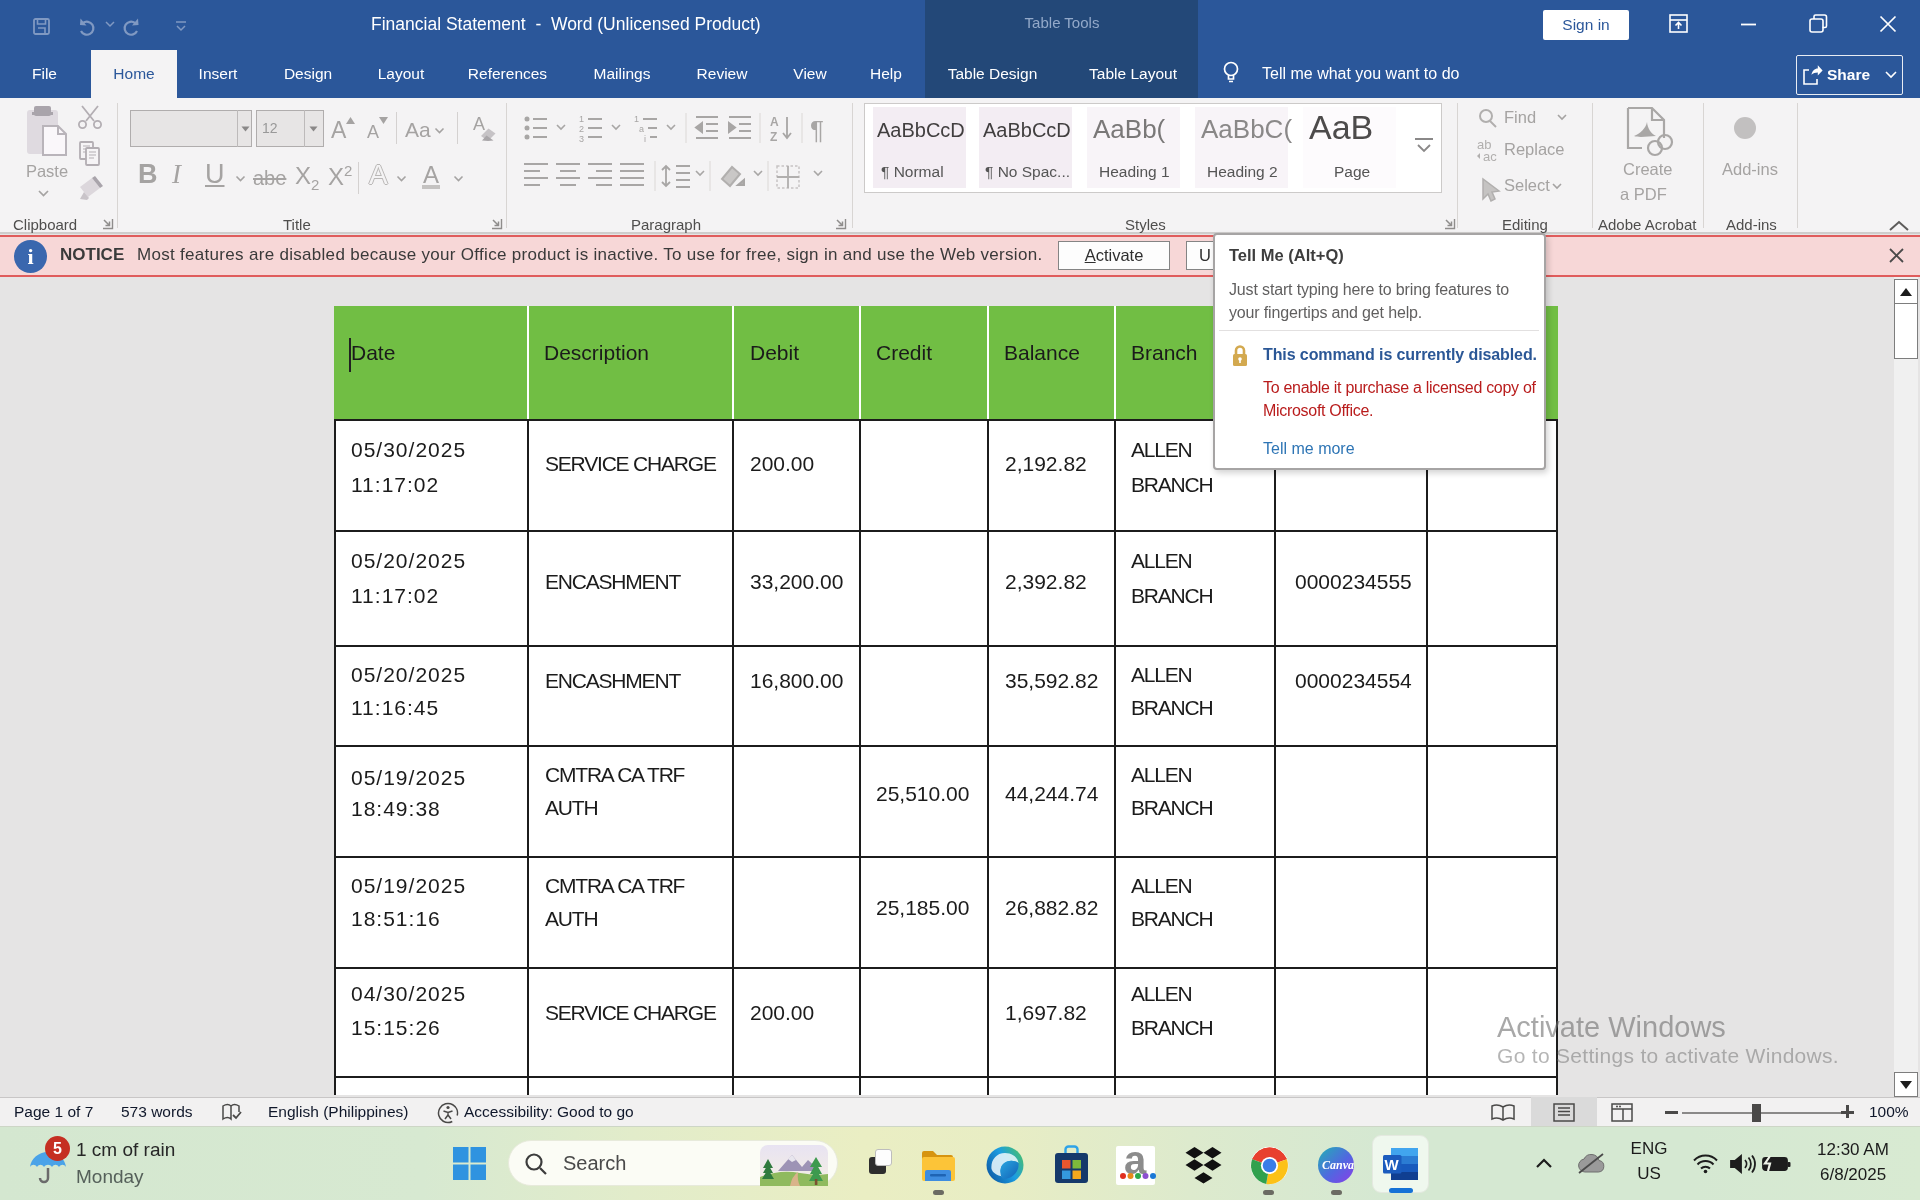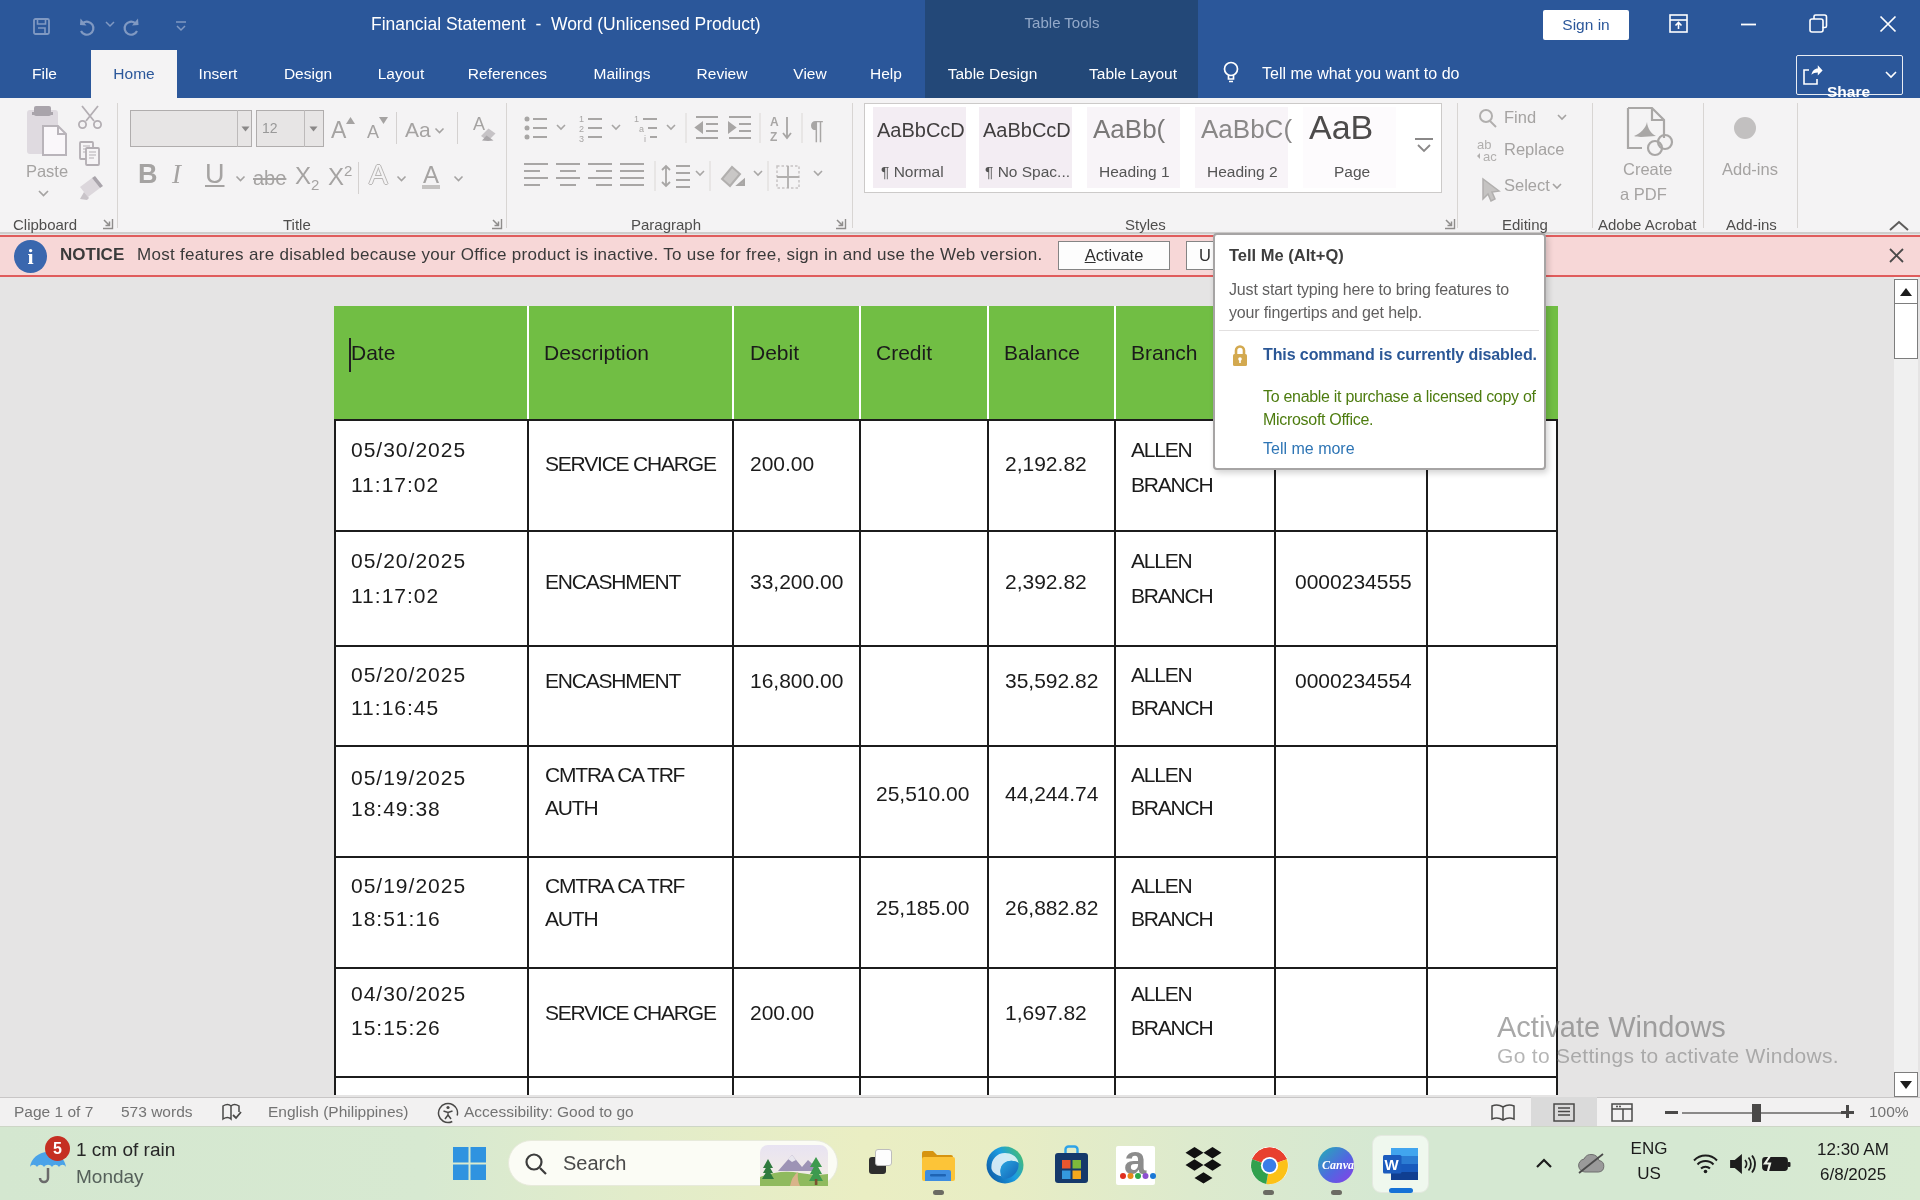--- a/index.html
+++ b/index.html
@@ -29,21 +29,21 @@
   
   #page { left:334px; top:306px; width:1224px; height:789px; background:#fff; }
   .tl { position:absolute; color:#1b1b1b; font-size:21px; line-height:24px; white-space:nowrap; }
   .uc { letter-spacing:-1.2px; }
   .dt { letter-spacing:1px; }
   .hline { position:absolute; background:#1c1c1c; height:2px; }
   .vline { position:absolute; background:#1c1c1c; width:2px; }
 
   
   #statusbar { left:0; top:1097px; width:1920px; height:29px; background:#f2f1f1; border-top:1px solid #c8c6c6; }
-  .st { font-size:15.5px; color:#737373; top:1103px; }
+  .st { font-size:15.5px; color:#0f172a; top:1103px; }
 
   
   #taskbar { left:0; top:1126px; width:1920px; height:74px;
     background:linear-gradient(90deg,#d4e7d0 0%,#d7e9d1 22%,#e2ecca 33%,#eaeec3 45%,#e8edc4 52%,#ddeacd 62%,#d5e8d2 72%,#d5e8d2 88%,#d8ead2 100%);
     border-top:1px solid #cdd6c6; }
 
   
   #popup { left:1213px; top:233px; width:333px; height:237px; background:#fff; border:2px solid #a6a4a4; border-radius:4px; box-shadow:2px 3px 6px rgba(0,0,0,0.18); }
 </style>
 </head>
@@ -98,21 +98,21 @@
   <svg class="abs" style="left:1222px;top:60px" width="18" height="28" viewBox="0 0 18 28" fill="none" stroke="#fff" stroke-width="1.7">
     <circle cx="9" cy="9" r="6.5"></circle>
       <path d="M6.5 15 v4 h5 v-4 M7 21.5 h4"></path>
   </svg>
   <div class="abs" style="left:1262px;top:50px;color:#fff;font-size:16px;line-height:48px">Tell me what you want to do</div>
   <div class="abs" style="left:1796px;top:55px;width:107px;height:40px;border:1.5px solid #e8ecf3;border-radius:2px"></div>
   <svg class="abs" style="left:1801px;top:62px" width="22" height="26" viewBox="0 0 22 26" fill="none" stroke="#fff" stroke-width="1.6">
     <path d="M8 8 h-5 v14 h13 v-5"></path>
       <path d="M10 15 c1 -5 4 -8 8 -8 l0 -4 l6 6.5 l-6 6.5 l0 -4 c-3 0 -6 1 -8 3 z" fill="#fff" stroke="none" transform="scale(0.8) translate(3 1)"></path>
   </svg>
-  <div class="abs" style="left:1827px;top:72px;color:#fff;font-size:15.5px;font-weight:bold;line-height:40px">Share</div>
+  <div class="abs" style="left:1827px;top:55px;color:#fff;font-size:15.5px;font-weight:bold;line-height:40px">Share</div>
   <svg class="abs" style="left:1884px;top:69px" width="14" height="12" viewBox="0 0 14 12" fill="none" stroke="#fff" stroke-width="1.6">
       <path d="M2 3 l5 5 l5 -5"></path>
     </svg>
   <div class="abs" id="ribbon"></div>
 
   <div class="abs" style="left:0;top:232px;width:1920px;height:2px;background:#cfcdcc"></div>
 
   <div class="abs gsep" style="left:117px"></div>
   <div class="abs gsep" style="left:506px"></div>
   <div class="abs gsep" style="left:852px"></div>
@@ -453,21 +453,21 @@
   <div class="abs" style="left:1229px;top:246px;font-size:16.5px;font-weight:bold;color:#3d3d3d">Tell Me (Alt+Q)</div>
   <div class="abs" style="left:1229px;top:279px;font-size:16px;color:#605f5f;line-height:22.5px;letter-spacing:-0.15px">Just start typing here to bring features to<br>your fingertips and get help.</div>
   <div class="abs" style="left:1219px;top:330px;width:320px;height:1px;background:#e2e0e0"></div>
   <svg class="abs" style="left:1231px;top:344px" width="18" height="25" viewBox="0 0 18 25" fill="none">
     <path d="M5 10 v-3.5 a4 4 0 0 1 8 0 v3.5" stroke="#d3a94f" stroke-width="2.6"></path>
     <rect x="2" y="10" width="14" height="12" rx="1.5" fill="#d3a94f"></rect>
     <circle cx="9" cy="15" r="1.8" fill="#fff"></circle>
       <rect x="8.2" y="15" width="1.6" height="4" fill="#fff"></rect>
   </svg>
   <div class="abs" style="left:1263px;top:346px;font-size:16px;font-weight:bold;color:#2b5796;letter-spacing:-0.1px">This command is currently disabled.</div>
-  <div class="abs" style="left:1263px;top:386px;font-size:16px;color:#4d7c0f;line-height:22.5px;letter-spacing:-0.3px">To enable it purchase a licensed copy of<br>Microsoft Office.</div>
+  <div class="abs" style="left:1263px;top:377px;font-size:16px;color:#b91c1c;line-height:22.5px;letter-spacing:-0.3px">To enable it purchase a licensed copy of<br>Microsoft Office.</div>
   <div class="abs" style="left:1263px;top:440px;font-size:16px;color:#2e75b5">Tell me more</div>
   <div class="abs" id="statusbar"></div>
   <div class="abs st" style="left:14px">Page 1 of 7</div>
   <div class="abs st" style="left:121px">573 words</div>
   <svg class="abs" style="left:221px;top:1103px" width="21" height="19" viewBox="0 0 21 19" fill="none" stroke="#4a4948" stroke-width="1.5">
     <path d="M2 3 c3 -2 6 -2 8 0 v13 c-2 -2 -5 -2 -8 0 z M10 3 c2 -2 5 -2 8 0 v6"></path>
     <path d="M12 12 l3 3 l5 -6" stroke-width="1.8"></path>
   </svg>
   <div class="abs st" style="left:268px">English (Philippines)</div>
   <svg class="abs" style="left:437px;top:1102px" width="22" height="22" viewBox="0 0 22 22" fill="none" stroke="#4a4948" stroke-width="1.5">

